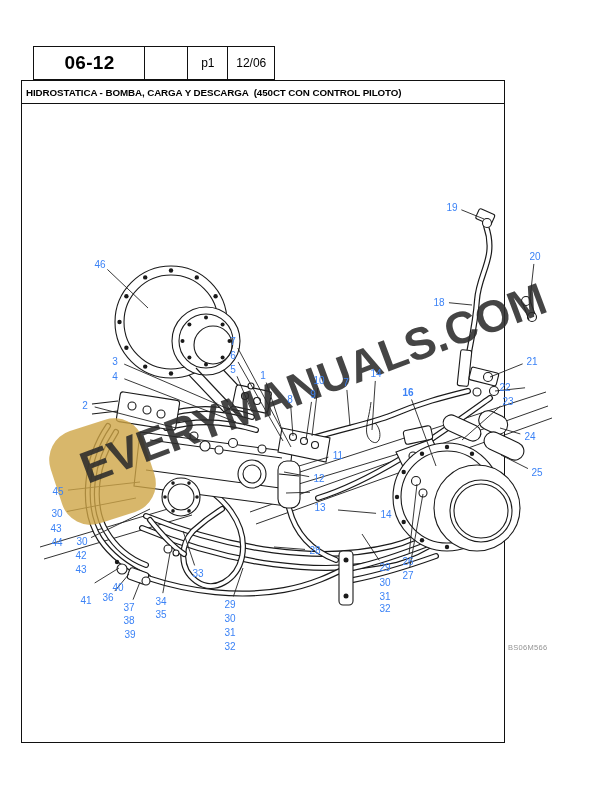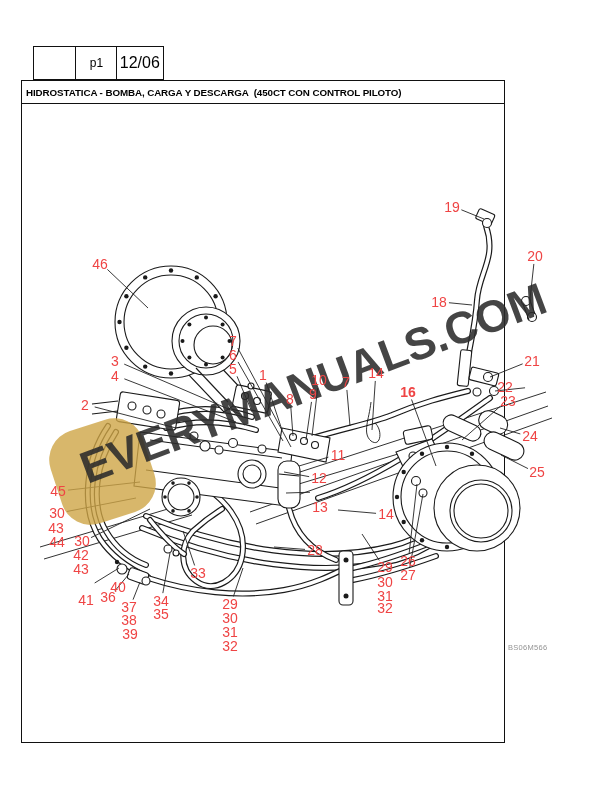--- a/index.html
+++ b/index.html
@@ -7,60 +7,63 @@
         font-family:"Liberation Sans",sans-serif;overflow:hidden;}
 
   
   .hdr{position:absolute;left:33px;top:46px;display:flex;height:34px;}
   .hdr-cell{border:1.6px solid #111;box-sizing:border-box;display:flex;
             align-items:center;justify-content:center;background:#fff;}
   .hdr-cell + .hdr-cell{margin-left:-1.6px;}
   .hdr-code{width:113px;font-size:19px;font-weight:bold;letter-spacing:.3px;}
   .hdr-blank{width:44px;}
   .hdr-pagenum{width:42px;font-size:12px;}
-  .hdr-date{width:48px;font-size:16px;}
+  .hdr-date{width:48px;font-size:12px;}
 
   
   .frame{position:absolute;left:21px;top:80px;width:484px;height:663px;
          border:1.6px solid #111;box-sizing:border-box;background:#fff;}
   .titlebar{height:23px;border-bottom:1.4px solid #111;display:flex;
             align-items:center;padding:0 4px;box-sizing:border-box;}
   .titlebar span{font-size:9.8px;font-weight:bold;letter-spacing:-.1px;
                  white-space:pre;}
 
   
   .art{position:absolute;left:0;top:0;pointer-events:none;}
   .ln{stroke:#1a1a1a;stroke-width:1.1;fill:none;}
   .thin{stroke:#1a1a1a;stroke-width:.9;fill:none;}
   .fw{fill:#fff;stroke:#1a1a1a;stroke-width:1.1;}
   .bolt{fill:#1a1a1a;stroke:none;}
   .tube-o{stroke:#1a1a1a;stroke-width:6;fill:none;stroke-linecap:round;}
   .tube-i{stroke:#fff;stroke-width:3.6;fill:none;stroke-linecap:round;}
   .leader{stroke:#222;stroke-width:.9;}
 
   .callout-layer{position:absolute;left:0;top:0;width:612px;height:792px;}
-  .callout{position:absolute;transform:translate(-50%,-50%);font-size:14px;
-           color:#ef4444;line-height:13px;white-space:nowrap;}
+  .callout{position:absolute;transform:translate(-50%,-50%);font-size:10px;
+           color:#3b82f6;line-height:13px;white-space:nowrap;}
 
   .wm-badge{position:absolute;left:54px;top:423px;width:97px;height:97px;
             background:rgba(206,165,70,.8);border-radius:30px;
             transform:rotate(-18deg);}
   .wm-text{position:absolute;left:82px;top:447px;font-size:45px;font-weight:bold;
            line-height:45px;color:rgba(43,43,43,.88);white-space:nowrap;
            transform:rotate(-20.5deg);transform-origin:0 50%;letter-spacing:0;}
 
   .fig-code{position:absolute;left:508px;top:643px;font-size:7.5px;
             color:#949494;letter-spacing:.3px;}
 </style>
 </head>
 <body>
 
 <div class="page">
 
   <div class="hdr">
+    <div class="hdr-cell hdr-code">
+      <span>06-12</span>
+    </div>
     <div class="hdr-cell hdr-blank"></div>
     <div class="hdr-cell hdr-pagenum">
       <span>p1</span>
     </div>
     <div class="hdr-cell hdr-date">
       <span>12/06</span>
     </div>
   </div>
 
   <div class="frame">

